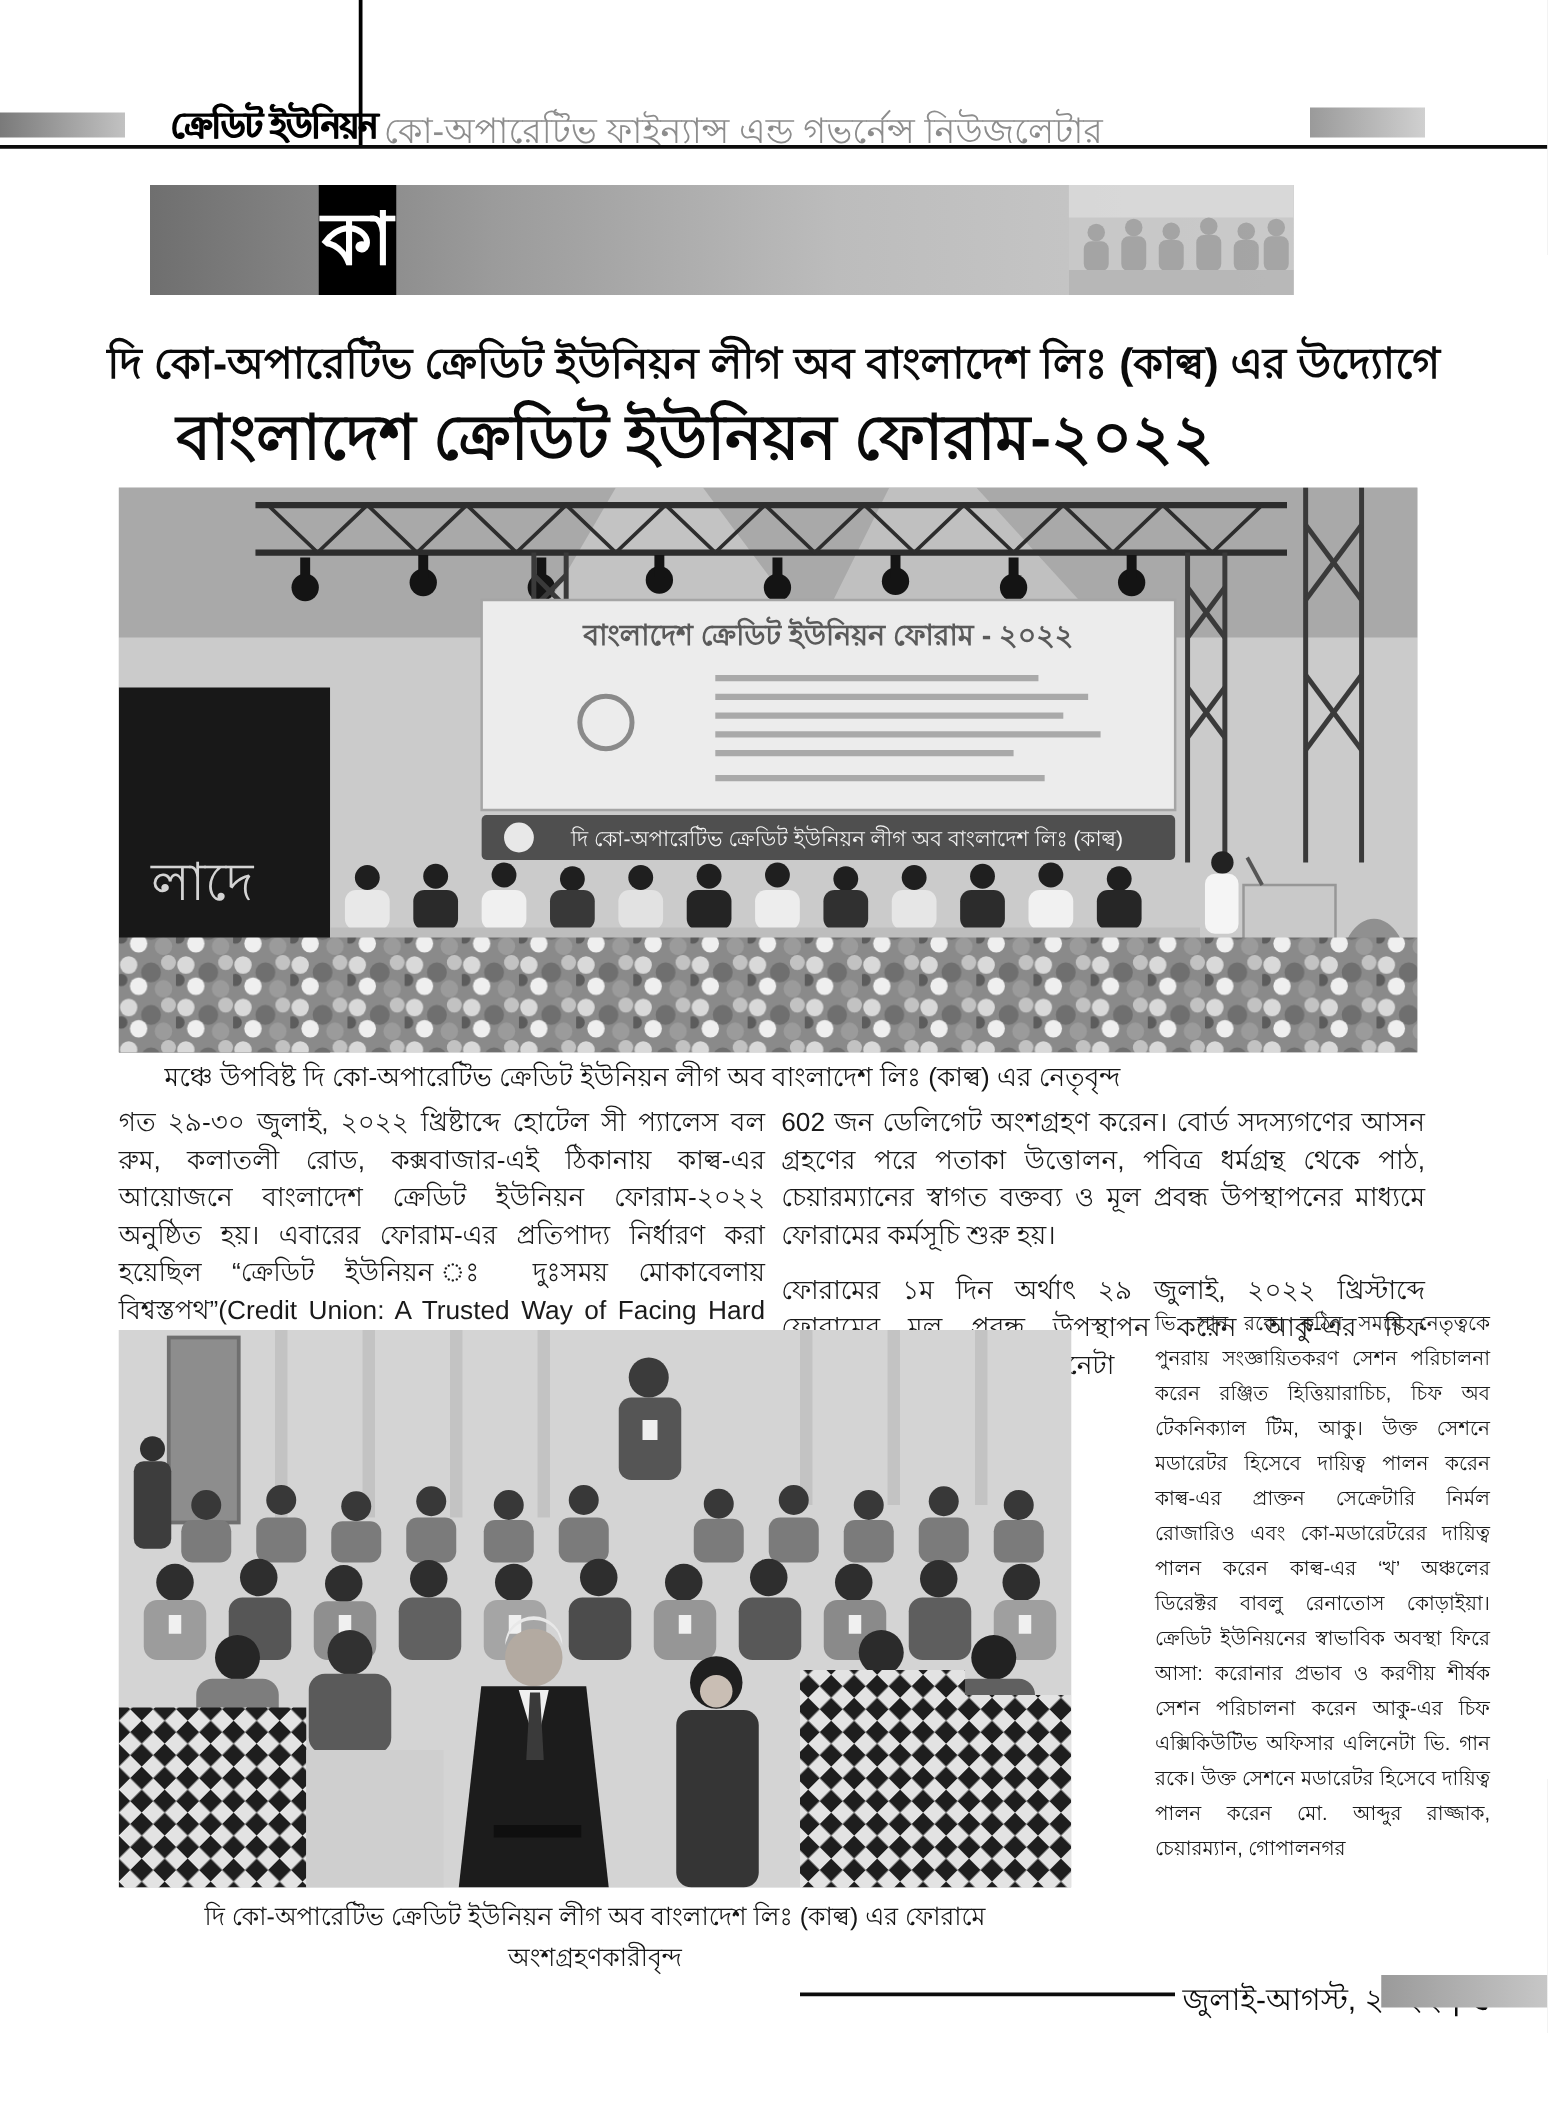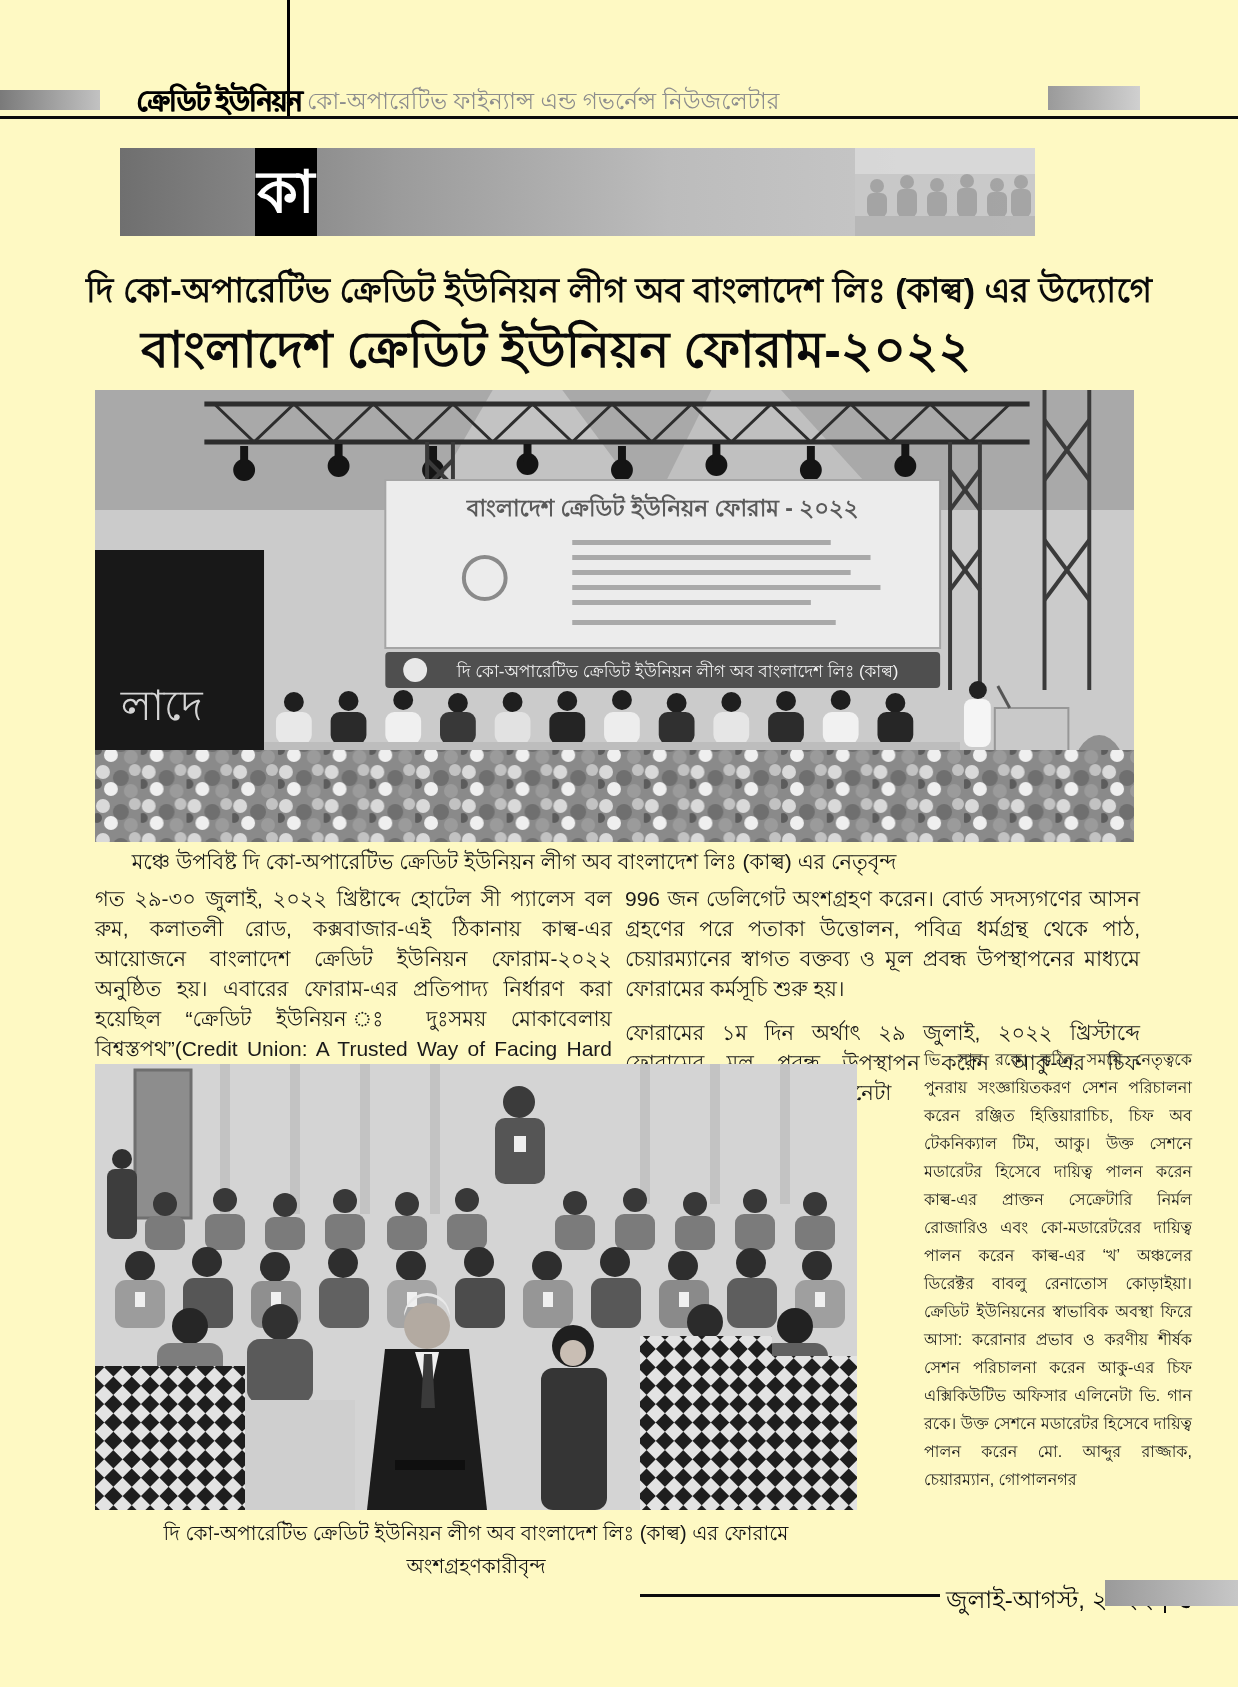--- a/index.html
+++ b/index.html
@@ -1,29 +1,29 @@
 <!DOCTYPE html>
 <html><head>
 <meta charset="utf-8">
 <style>
   html,body{margin:0;padding:0;background:#e9e9e9;}
   .page{
-    position:relative;width:1238px;height:1687px;background:#fef9c3;
+    position:relative;width:1238px;height:1687px;background:#ffffff;
     font-family:"Liberation Sans","DejaVu Sans",sans-serif;color:#111;
     margin:0 auto;overflow:hidden;
   }
   
   .mast-vline{position:absolute;left:287px;top:0;width:3px;height:116px;background:#000;}
   .mast-left-bar{position:absolute;left:0;top:90px;width:100px;height:20px;
     background:linear-gradient(90deg,#7a7a7a,#c2c2c2);}
   .mast-right-bar{position:absolute;left:1048px;top:86px;width:92px;height:24px;
     background:linear-gradient(90deg,#9a9a9a,#d0d0d0);}
   .mast-logo{position:absolute;left:136px;top:80px;font-size:27px;font-weight:900;
     letter-spacing:-1px;transform:scaleY(1.08);color:#000;text-shadow:1px 0 #000;}
-  .mast-title{position:absolute;left:307px;top:83px;font-size:23px;color:#8d8d8d;}
+  .mast-title{position:absolute;left:307px;top:83px;font-size:28px;color:#8d8d8d;}
   .mast-rule{position:absolute;left:0;top:116px;width:1238px;height:3px;background:#0c0c0c;}
   
   .sec-banner{position:absolute;left:120px;top:148px;width:915px;height:88px;
     background:linear-gradient(90deg,#6f6f6f 0%,#9b9b9b 30%,#bcbcbc 60%,#cccccc 100%);}
   .sec-photo{position:absolute;right:0;top:0;width:180px;height:88px;opacity:.95;}
   .sec-square{position:absolute;left:135px;top:0;width:62px;height:88px;background:#000;
     display:flex;align-items:center;justify-content:center;overflow:visible;}
   .sec-first{color:#fff;font-size:58px;font-weight:700;line-height:88px;}
   .sec-rest{position:absolute;left:200px;top:-4px;font-size:58px;font-weight:700;color:#0a0a0a;
     white-space:nowrap;letter-spacing:2px;}
@@ -205,21 +205,21 @@
       <rect x="905" y="318" width="74" height="100" fill="#c9c9c9" stroke="#979797" stroke-width="2"></rect>
       <line x1="920" y1="318" x2="908" y2="296" stroke="#555" stroke-width="3"></line>
       <ellipse cx="1010" cy="390" rx="28" ry="45" fill="#909090"></ellipse>
       <rect x="0" y="360" width="1045" height="92" fill="url(#flw)"></rect>
     </svg>
   </div>
   <div class="caption1">মঞ্চে উপবিষ্ট দি কো-অপারেটিভ ক্রেডিট ইউনিয়ন লীগ অব বাংলাদেশ লিঃ (কাল্ব) এর নেতৃবৃন্দ</div>
 
   <div class="col col-left">গত ২৯-৩০ জুলাই, ২০২২ খ্রিষ্টাব্দে হোটেল সী প্যালেস বল রুম, কলাতলী রোড, কক্সবাজার-এই ঠিকানায় কাল্ব-এর আয়োজনে বাংলাদেশ ক্রেডিট ইউনিয়ন ফোরাম-২০২২ অনুষ্ঠিত হয়। এবারের ফোরাম-এর প্রতিপাদ্য নির্ধারণ করা হয়েছিল “ক্রেডিট ইউনিয়ন ঃ দুঃসময় মোকাবেলায় বিশ্বস্তপথ”(Credit Union: A Trusted Way of Facing Hard Times”)। এবারের ফোরামে সারাদেশের সদস্য ক্রেডিট ইউনিয়ন থেকে</div>
   <div class="col col-right">
-    <p>996 জন ডেলিগেট অংশগ্রহণ করেন। বোর্ড সদস্যগণের আসন গ্রহণের পরে পতাকা উত্তোলন, পবিত্র ধর্মগ্রন্থ থেকে পাঠ, চেয়ারম্যানের স্বাগত বক্তব্য ও মূল প্রবন্ধ উপস্থাপনের মাধ্যমে ফোরামের কর্মসূচি শুরু হয়।</p>
+    <p>602 জন ডেলিগেট অংশগ্রহণ করেন। বোর্ড সদস্যগণের আসন গ্রহণের পরে পতাকা উত্তোলন, পবিত্র ধর্মগ্রন্থ থেকে পাঠ, চেয়ারম্যানের স্বাগত বক্তব্য ও মূল প্রবন্ধ উপস্থাপনের মাধ্যমে ফোরামের কর্মসূচি শুরু হয়।</p>
     <p>ফোরামের ১ম দিন অর্থাৎ ২৯ জুলাই, ২০২২ খ্রিস্টাব্দে ফোরামের মূল প্রবন্ধ উপস্থাপন করেন আকু-এর চিফ এক্সিকিউটিভ অফিসার এলিনেটা</p>
   </div>
   <div class="col col-narrow">ভি. সান রকে। কঠিন সময়ে নেতৃত্বকে পুনরায় সংজ্ঞায়িতকরণ সেশন পরিচালনা করেন রঞ্জিত হিত্তিয়ারাচিচ, চিফ অব টেকনিক্যাল টিম, আকু। উক্ত সেশনে মডারেটর হিসেবে দায়িত্ব পালন করেন কাল্ব-এর প্রাক্তন সেক্রেটারি নির্মল রোজারিও এবং কো-মডারেটরের দায়িত্ব পালন করেন কাল্ব-এর ‘খ’ অঞ্চলের ডিরেক্টর বাবলু রেনাতোস কোড়াইয়া। ক্রেডিট ইউনিয়নের স্বাভাবিক অবস্থা ফিরে আসা: করোনার প্রভাব ও করণীয় শীর্ষক সেশন পরিচালনা করেন আকু-এর চিফ এক্সিকিউটিভ অফিসার এলিনেটা ভি. গান রকে। উক্ত সেশনে মডারেটর হিসেবে দায়িত্ব পালন করেন মো. আব্দুর রাজ্জাক, চেয়ারম্যান, গোপালনগর</div>
 
   <div class="photo2">
     <svg viewBox="0 0 762 446" preserveAspectRatio="none">
       <defs>
         <pattern id="diam" width="26" height="26" patternUnits="userSpaceOnUse" patternTransform="rotate(45)">
           <rect width="26" height="26" fill="#e3e3e3"></rect>
           <rect width="13" height="13" fill="#1e1e1e"></rect>

